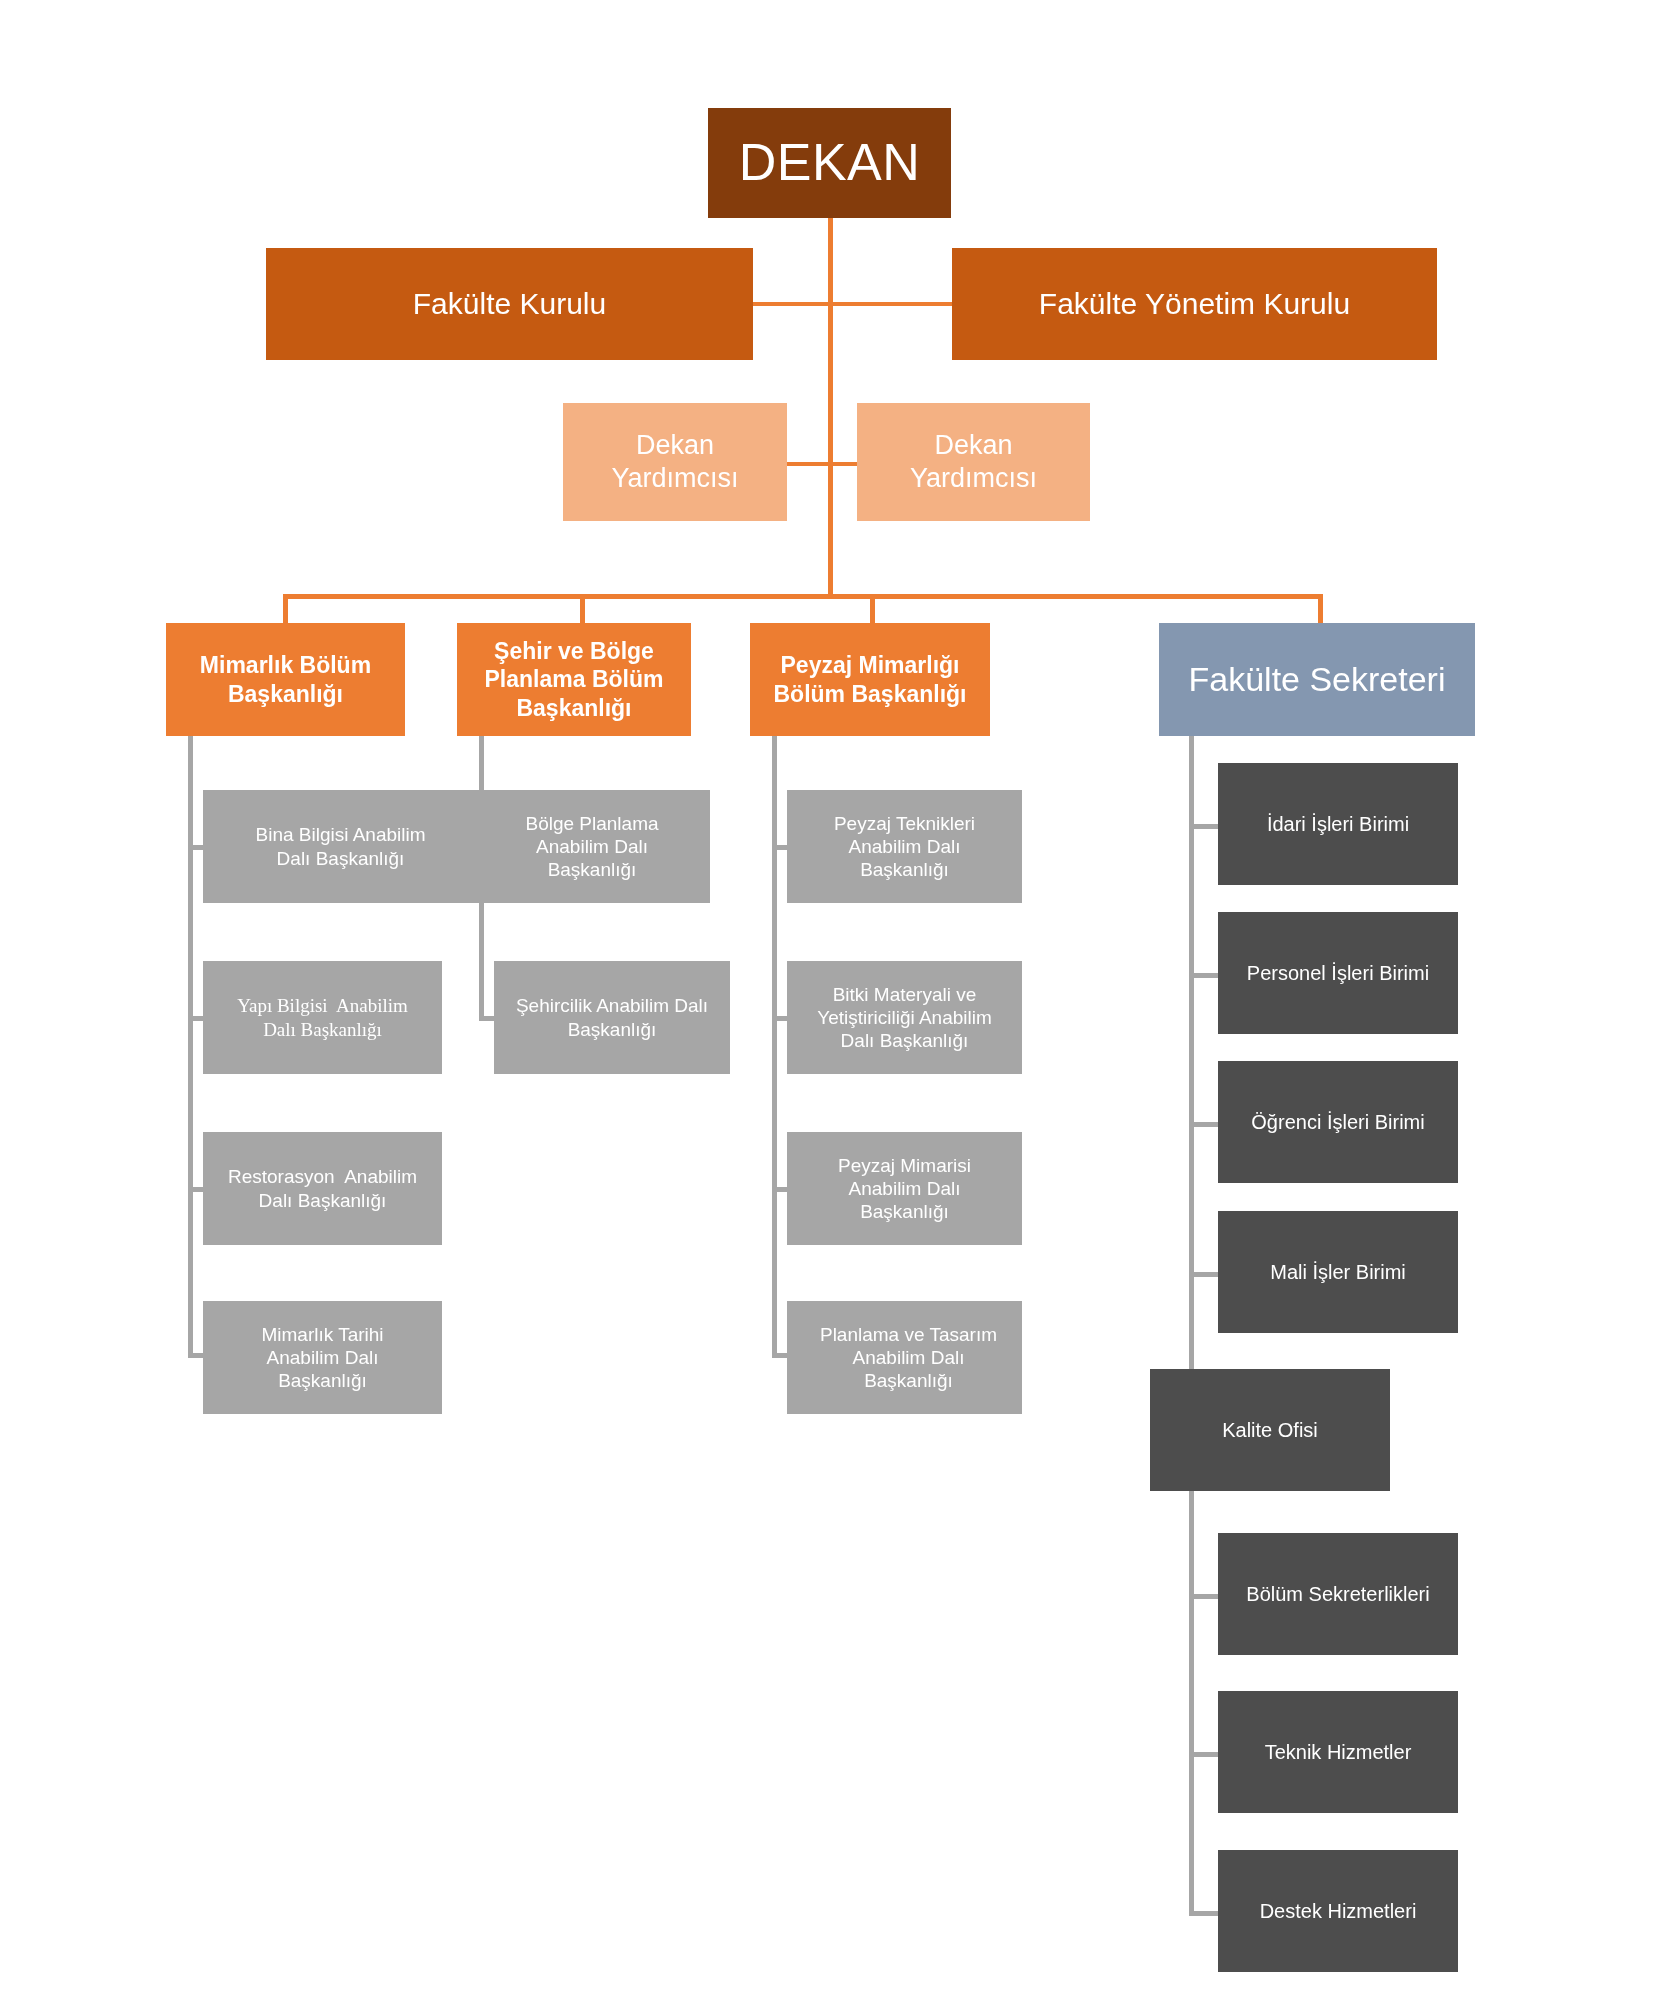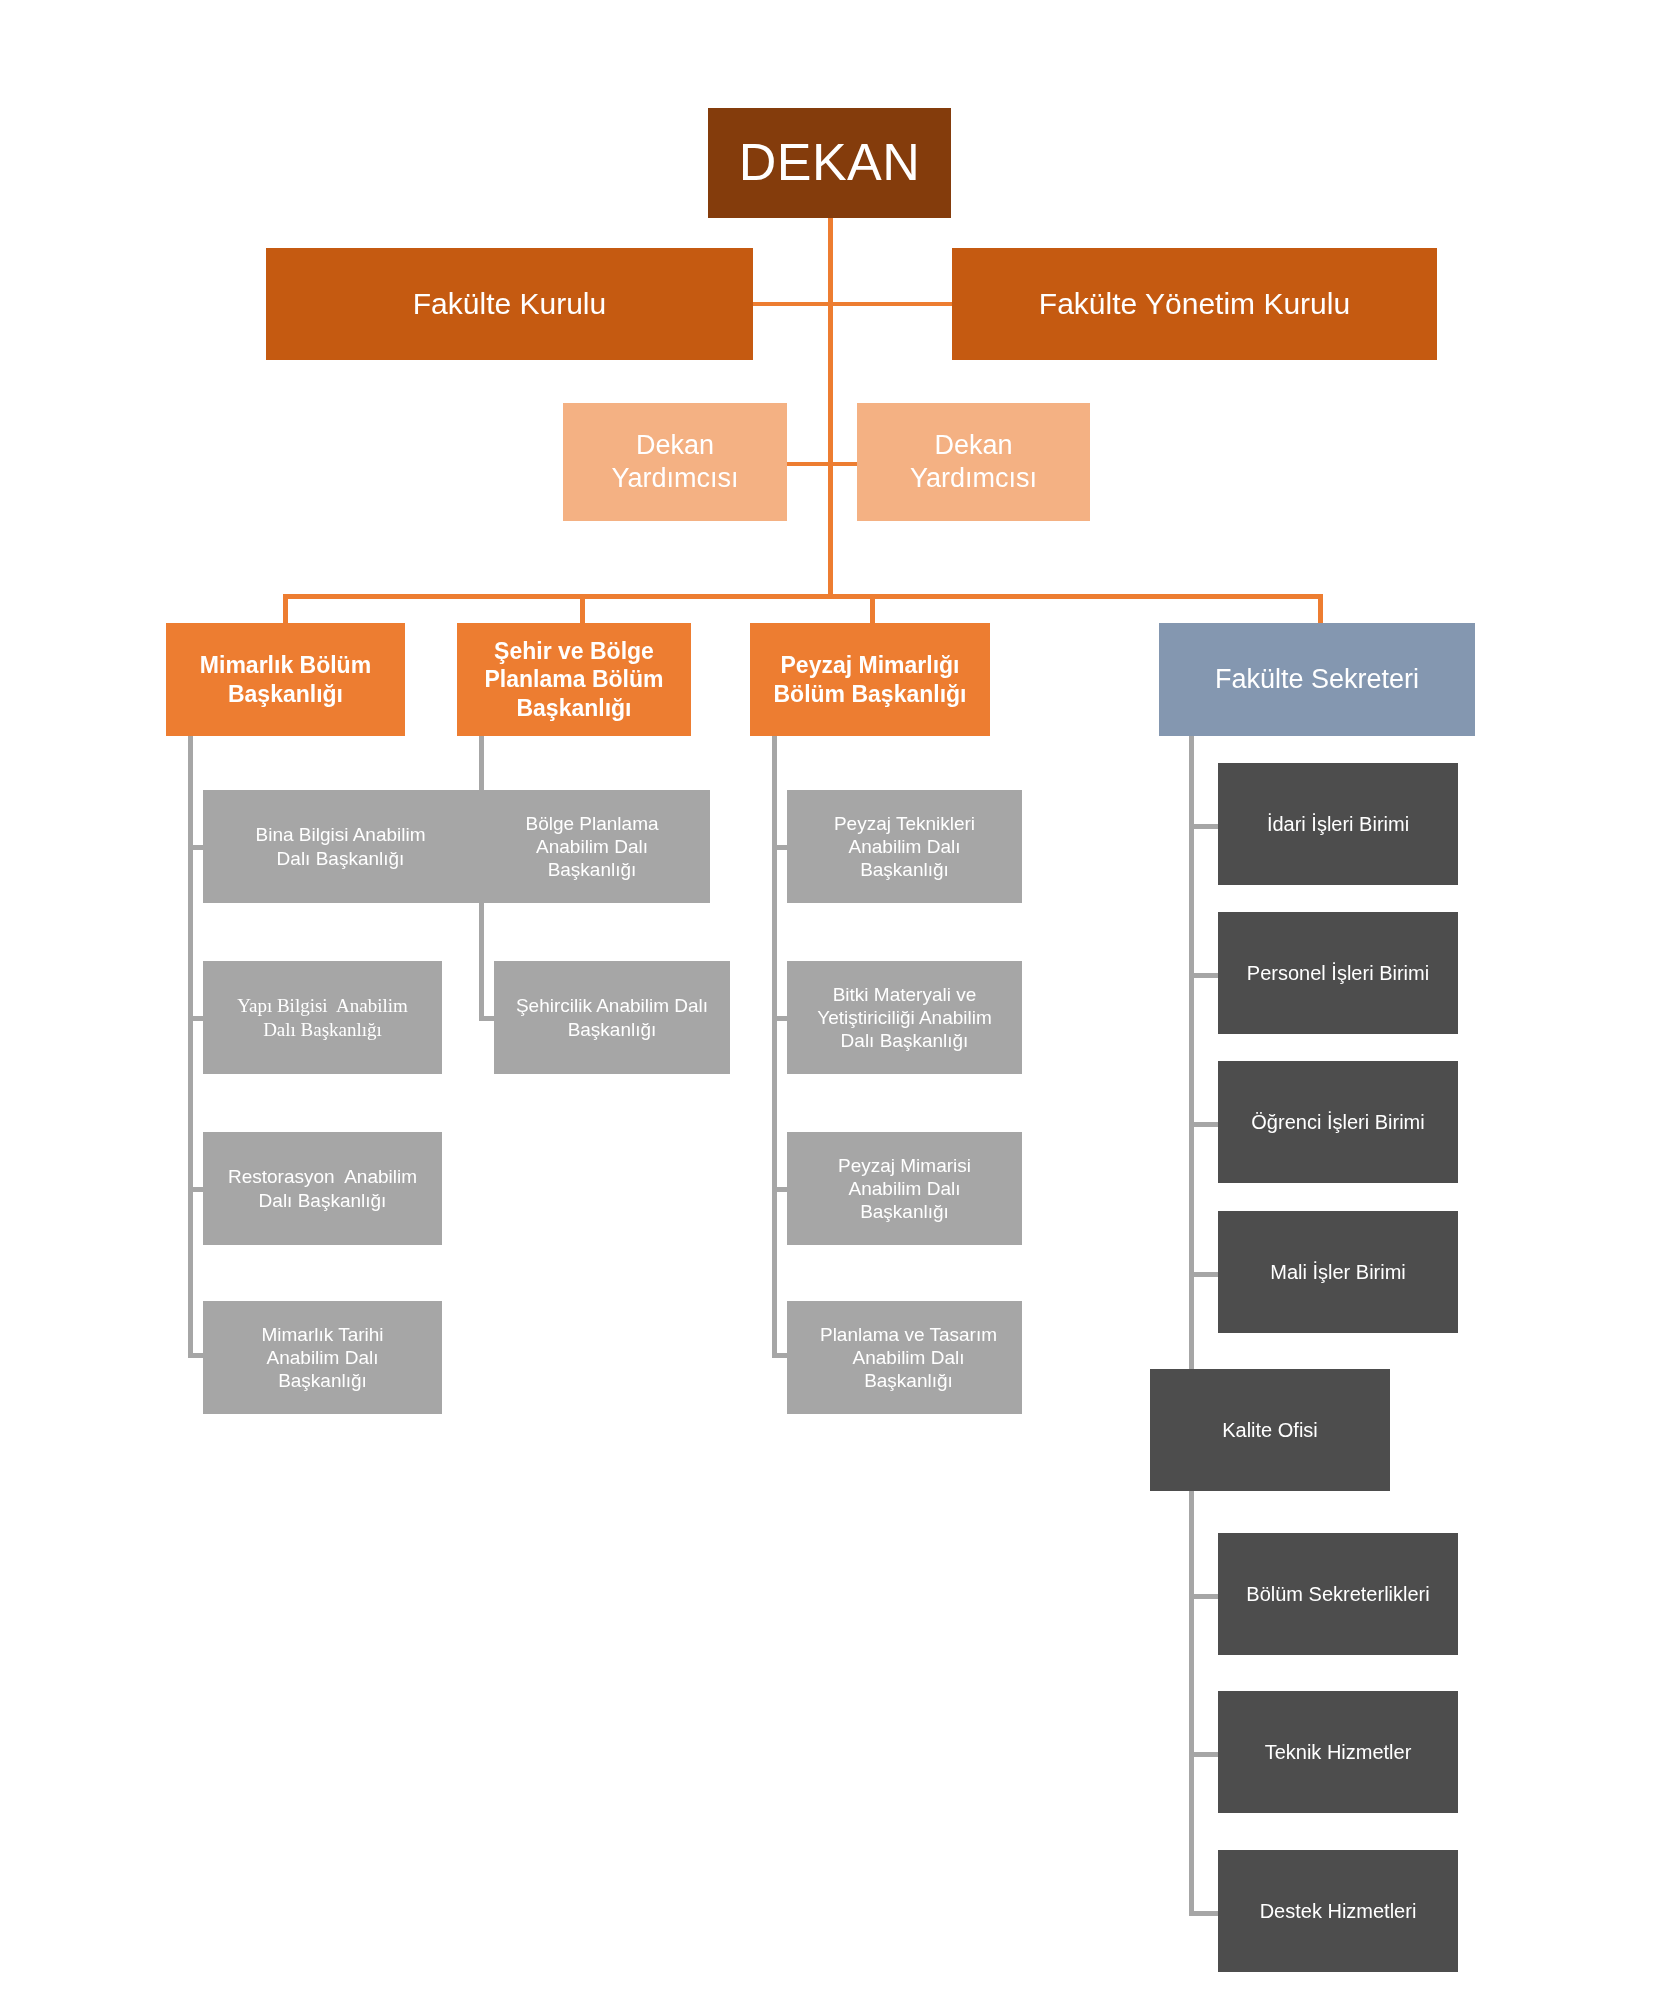--- a/index.html
+++ b/index.html
@@ -42,21 +42,21 @@
     background: #F4B183;
     font-size: 27px;
   }
   .dept {
     background: #ED7D31;
     font-size: 23px;
     font-weight: bold;
   }
   .secretary {
     background: #8497B0;
-    font-size: 27px;
+    font-size: 34px;
   }
   .anabilim {
     background: #A6A6A6;
     font-size: 19px;
   }
   .birim {
     background: #4D4D4D;
     font-size: 20px;
   }
   .line {

